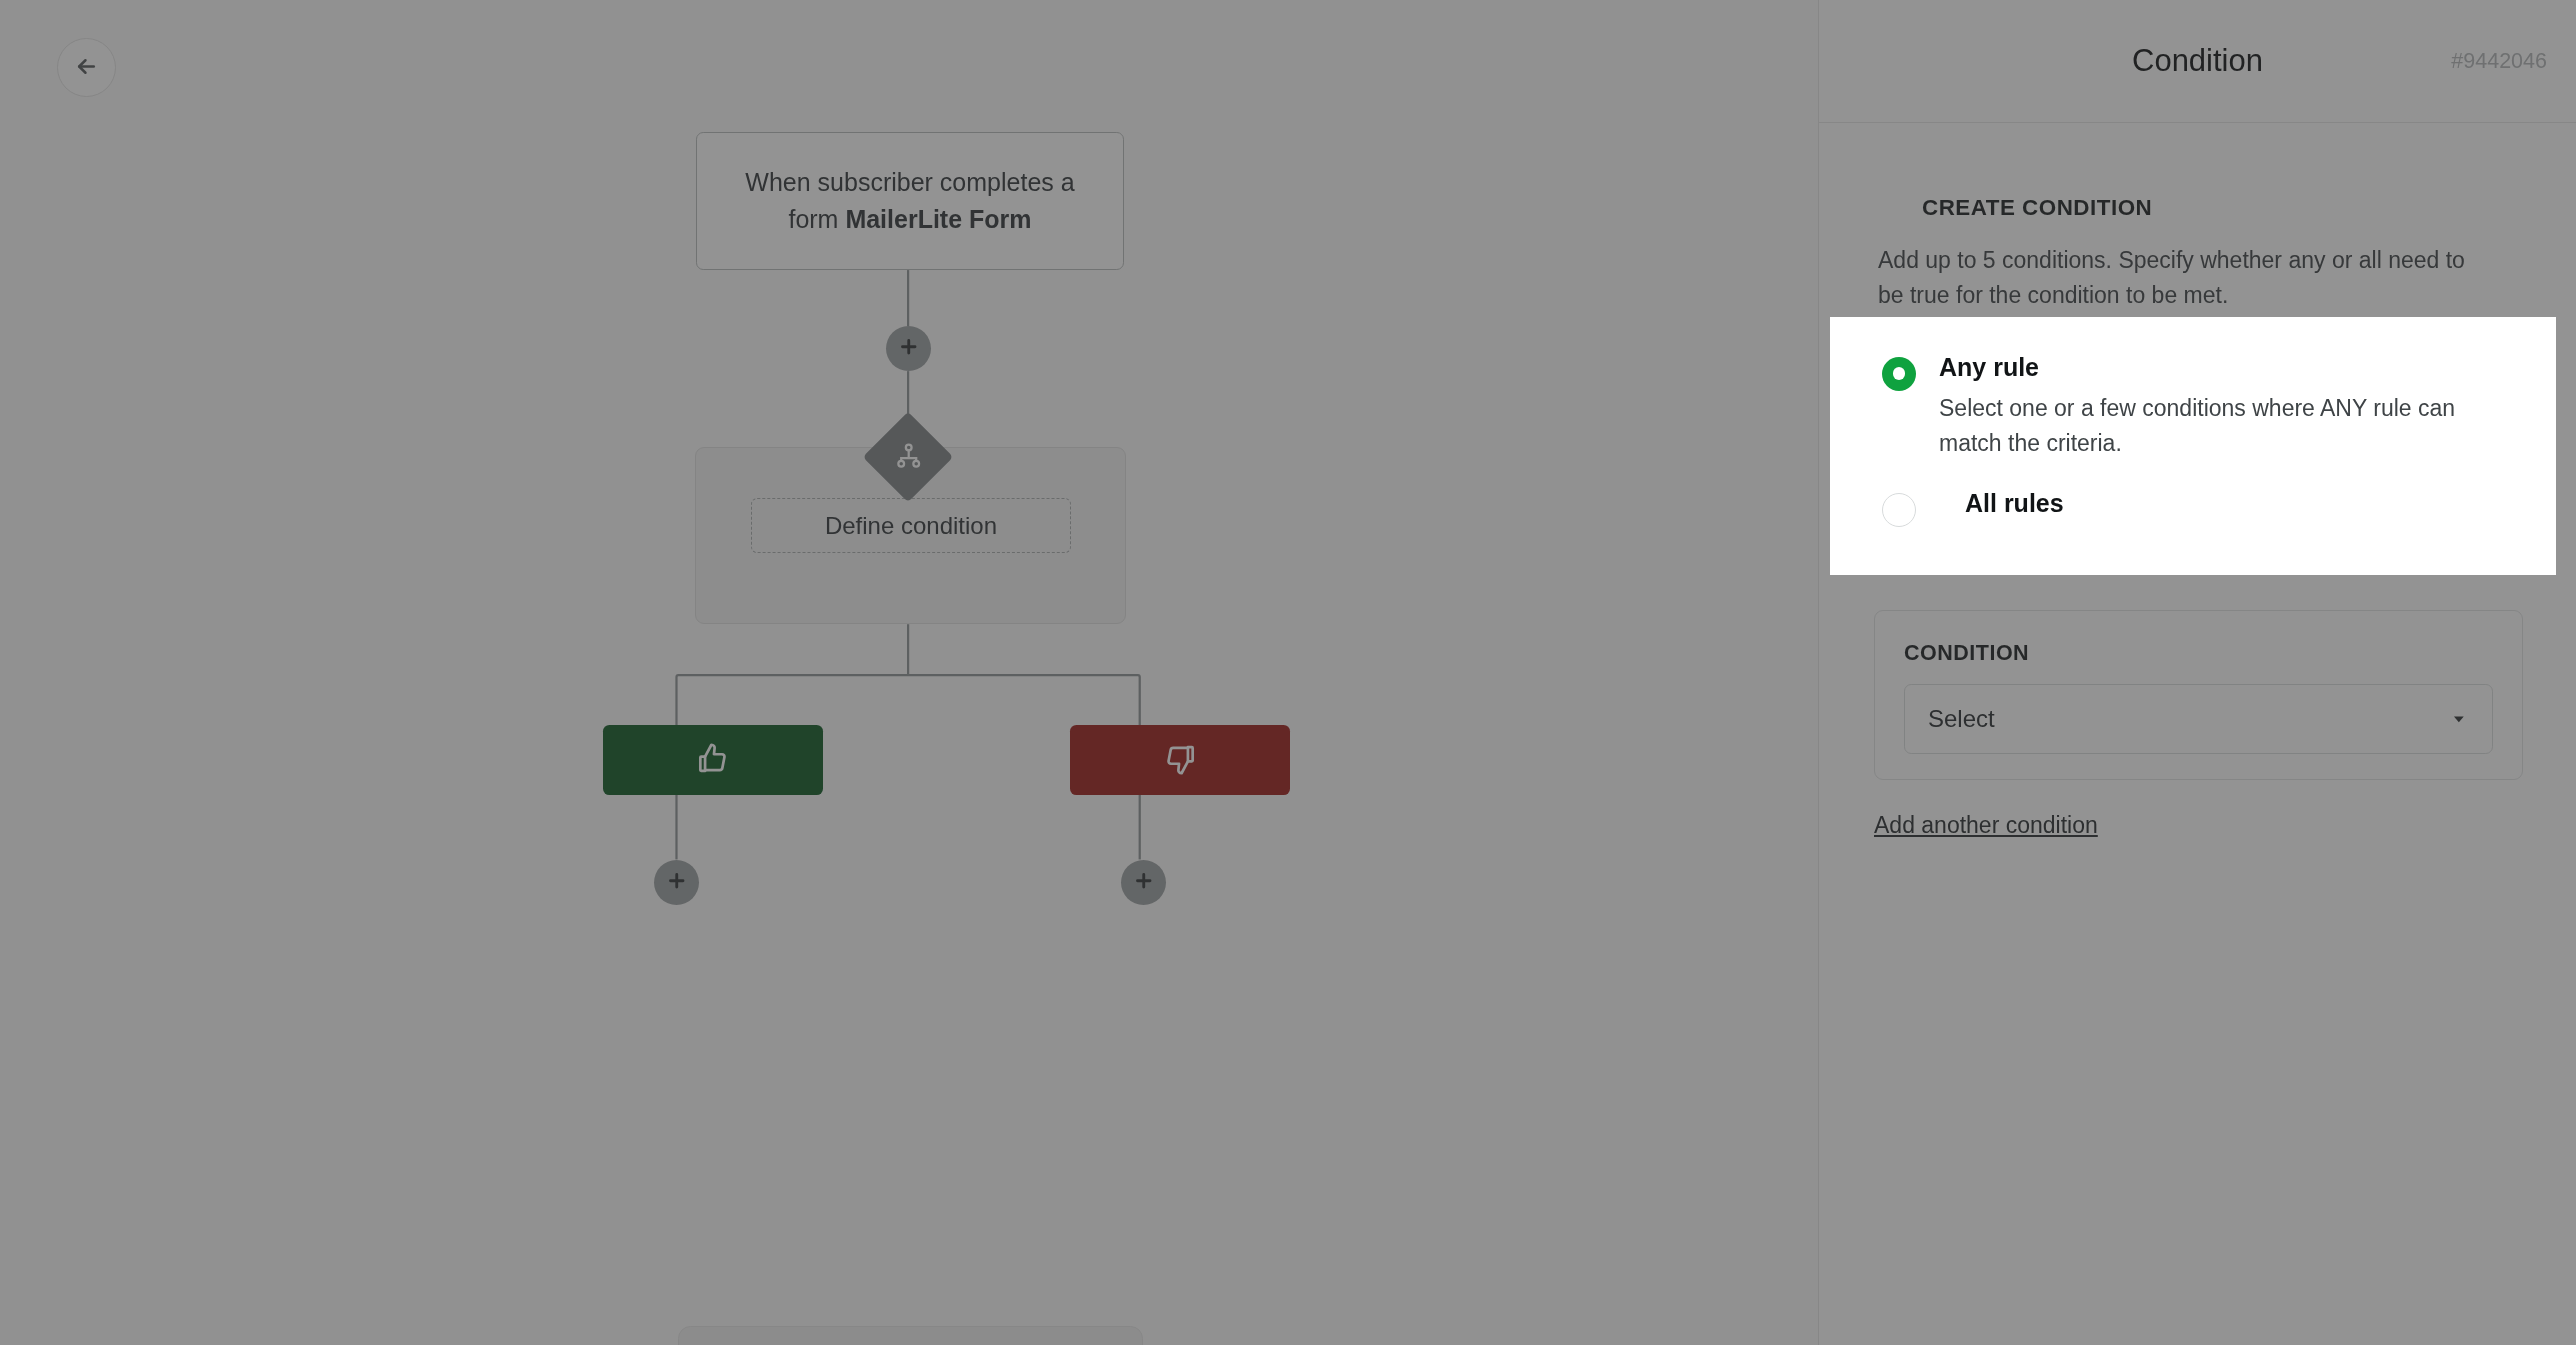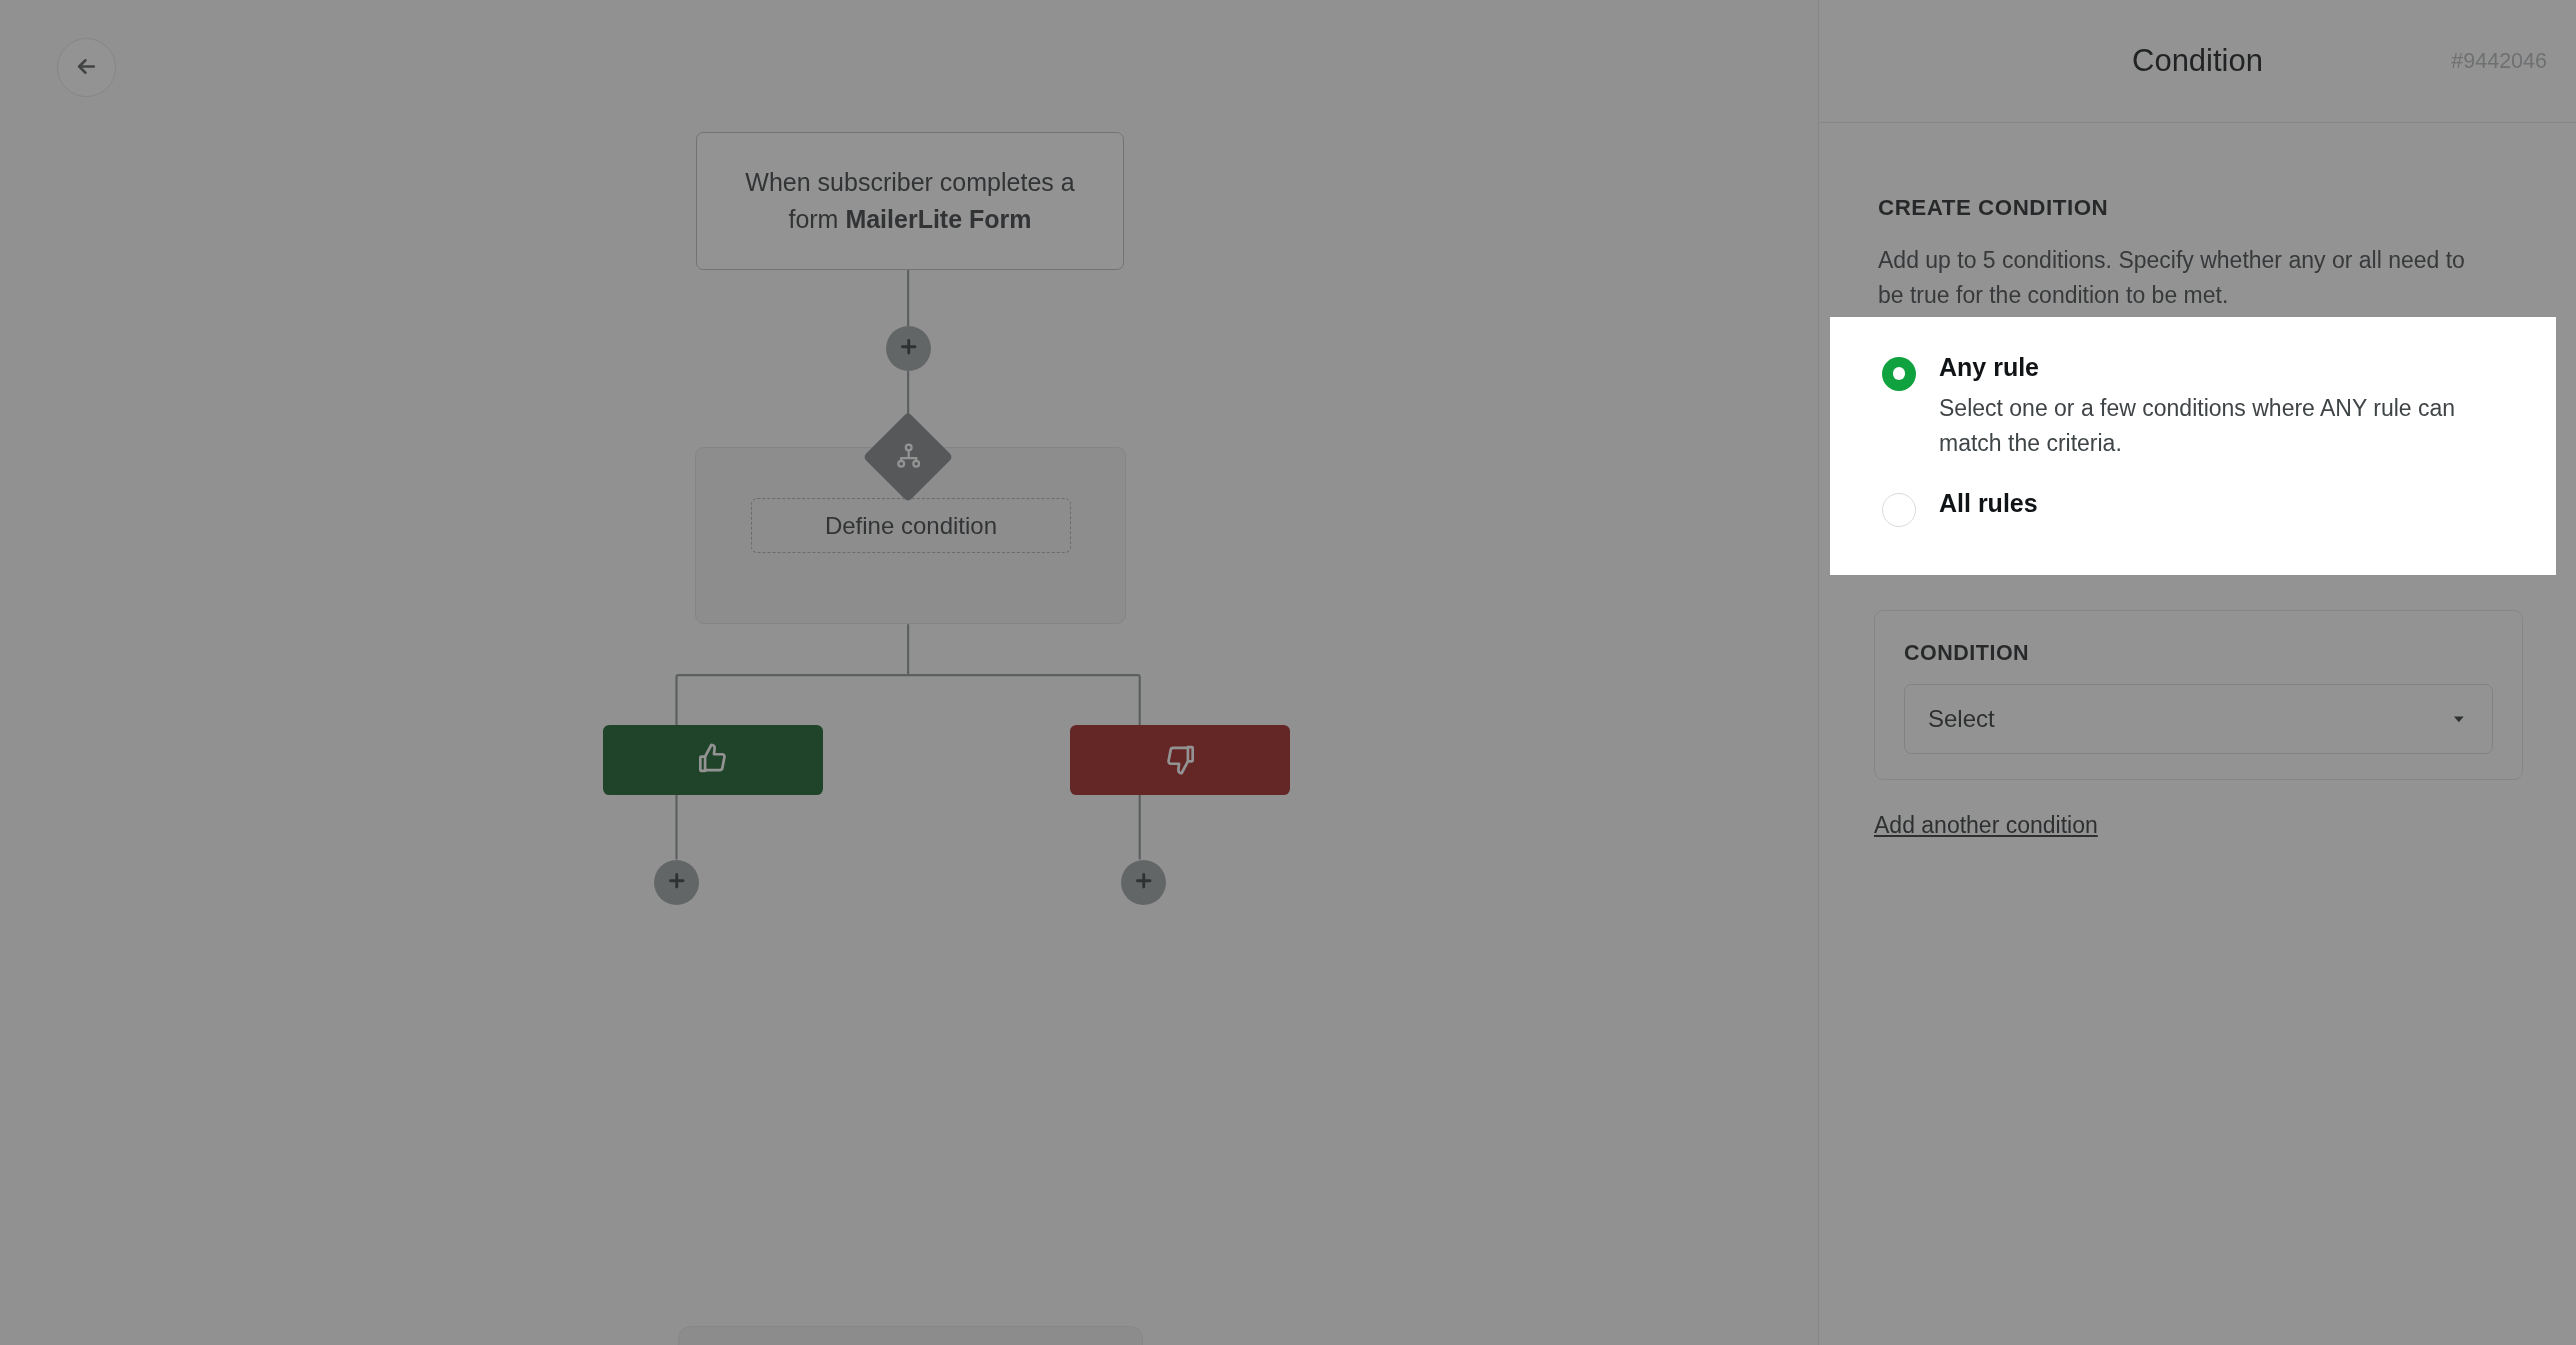--- a/index.html
+++ b/index.html
@@ -98,31 +98,31 @@
     display: flex; align-items: center; justify-content: center;
   }
   .panel-title { font-size: 31px; color: #111416; font-weight: 400; }
   .panel-id {
     position: absolute; right: 29px; top: 50%; transform: translateY(-50%);
     font-size: 21.5px; color: #b3b6b8;
   }
   .panel-body { position: relative; padding: 72px 59px 0 59px; }
   .section-title {
     font-size: 22.4px; font-weight: 700; color: #1d2123;
-    letter-spacing: 0.5px; margin-bottom: 21.5px;
+    letter-spacing: 0.5px; margin-bottom: 21.5px; margin-left: 44px;
   }
   .section-desc { font-size: 23px; color: #3f4447; line-height: 1.56; max-width: 590px; }
 
   .radio-card {
     position: absolute; left: 1830px; top: 317px;
     width: 726px; height: 258px; background: #ffffff;
     padding: 36px 52px 16px 52px; z-index: 60;
   }
   .radio-row { display: flex; align-items: flex-start; }
-  .radio-row + .radio-row { margin-top: 29px; }
+  .radio-row + .radio-row { margin-top: 29px; gap: 26px; }
   .radio-outer {
     flex: 0 0 auto; width: 34px; height: 34px; border-radius: 50%;
     margin-right: 23px; margin-top: 3.6px;
     display: flex; align-items: center; justify-content: center;
   }
   .radio-outer.on { background: #0fa23f; }
   .radio-outer.on::after { content: ""; width: 12.5px; height: 12.5px; border-radius: 50%; background: #ffffff; }
   .radio-outer.off { background: #ffffff; border: 1.8px solid #d8dbdc; }
   .radio-label { font-size: 25px; font-weight: 700; color: #111416; margin-bottom: 9px; }
   .radio-desc { font-size: 23px; color: #3f4447; line-height: 1.5; max-width: 608px; }

